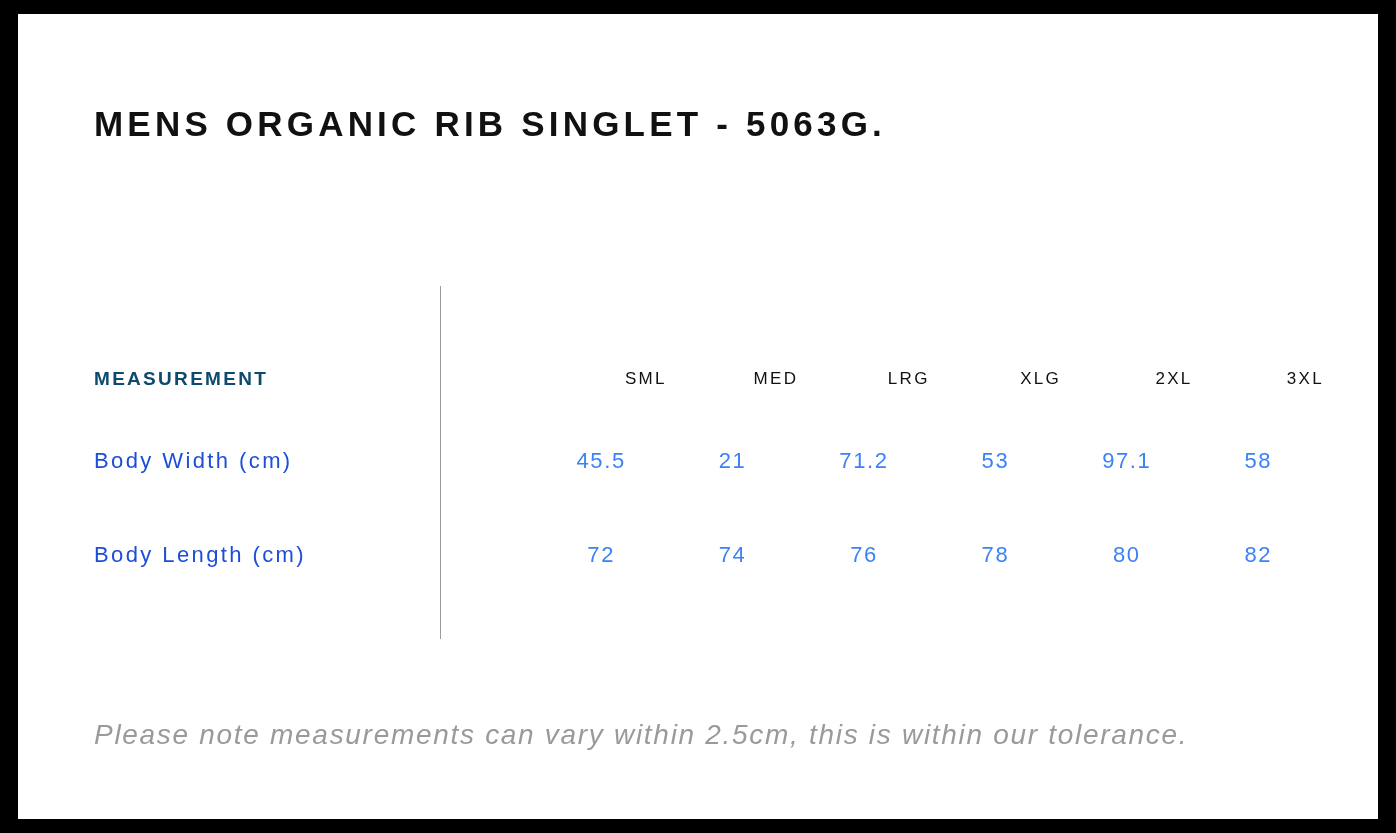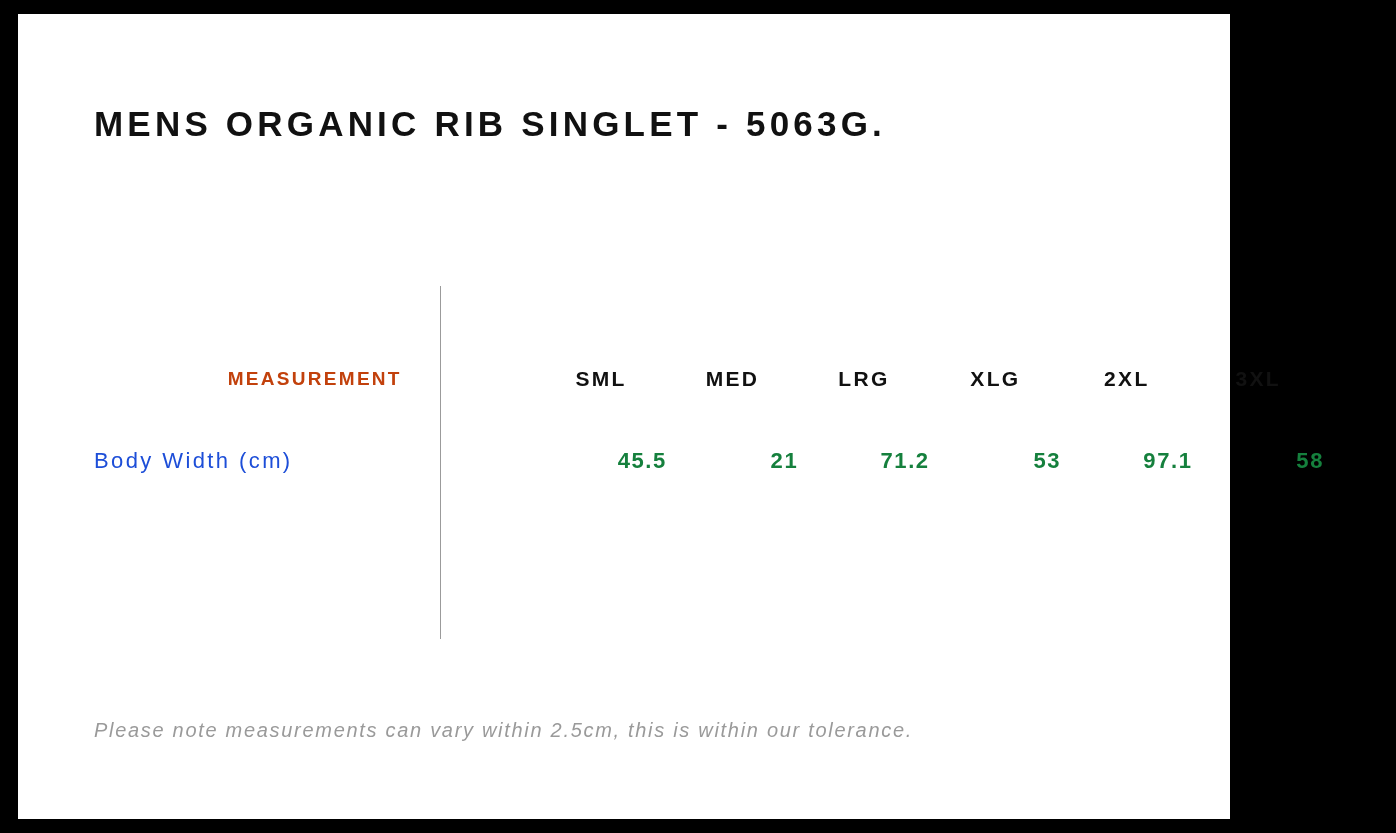--- a/index.html
+++ b/index.html
@@ -10,21 +10,21 @@
   body {
     width: 1396px;
     height: 833px;
     font-family: "Liberation Sans", sans-serif;
     overflow: hidden;
   }
   .page {
     position: absolute;
     left: 18px;
     top: 14px;
-    width: 1212px;
+    width: 1360px;
     height: 805px;
     background: #ffffff;
     box-sizing: border-box;
   }
   .title {
     position: absolute;
     left: 76px;
     top: 90px;
     font-size: 35px;
     font-weight: 700;
@@ -59,56 +59,56 @@
   }
   tr.header-row th {
     height: 70px;
     vertical-align: middle;
   }
   tr.data-row td {
     height: 94px;
     vertical-align: middle;
   }
   .m-head {
-    text-align: center;
+    text-align: left;
     font-size: 19px;
     font-weight: 700;
     letter-spacing: 2.3px;
-    color: #c2410c;
+    color: #0c4a6e;
     white-space: nowrap;
   }
   .s-head {
-    text-align: center;
-    font-size: 21px;
-    font-weight: 700;
+    text-align: right;
+    font-size: 17px;
+    font-weight: 400;
     letter-spacing: 2.3px;
     color: #111111;
     white-space: nowrap;
   }
   .m-cell {
     text-align: left;
     font-size: 22px;
     font-weight: 400;
     letter-spacing: 2.4px;
     color: #1d4ed8;
     white-space: nowrap;
   }
   .v-cell {
-    text-align: right;
+    text-align: center;
     font-size: 22px;
-    font-weight: 700;
+    font-weight: 400;
     letter-spacing: 1.6px;
-    color: #15803d;
+    color: #3b82f6;
     white-space: nowrap;
   }
   .note {
     position: absolute;
     left: 76px;
     top: 705px;
-    font-size: 20px;
+    font-size: 28px;
     font-style: italic;
     letter-spacing: 1.7px;
     color: #9a9a9a;
     white-space: nowrap;
     text-align: center;
   }
 </style>
 </head>
 <body>
 
@@ -143,19 +143,28 @@
       <tbody>
         <tr class="data-row">
           <td class="m-cell">Body Width (cm)</td>
           <td class="v-cell">45.5</td>
           <td class="v-cell">21</td>
           <td class="v-cell">71.2</td>
           <td class="v-cell">53</td>
           <td class="v-cell">97.1</td>
           <td class="v-cell">58</td>
         </tr>
+        <tr class="data-row">
+          <td class="m-cell">Body Length (cm)</td>
+          <td class="v-cell">72</td>
+          <td class="v-cell">74</td>
+          <td class="v-cell">76</td>
+          <td class="v-cell">78</td>
+          <td class="v-cell">80</td>
+          <td class="v-cell">82</td>
+        </tr>
       </tbody>
     </table>
   </div>
 
   <div class="note">Please note measurements can vary within 2.5cm, this is within our tolerance.</div>
 
 </div>
 
 </body></html>

